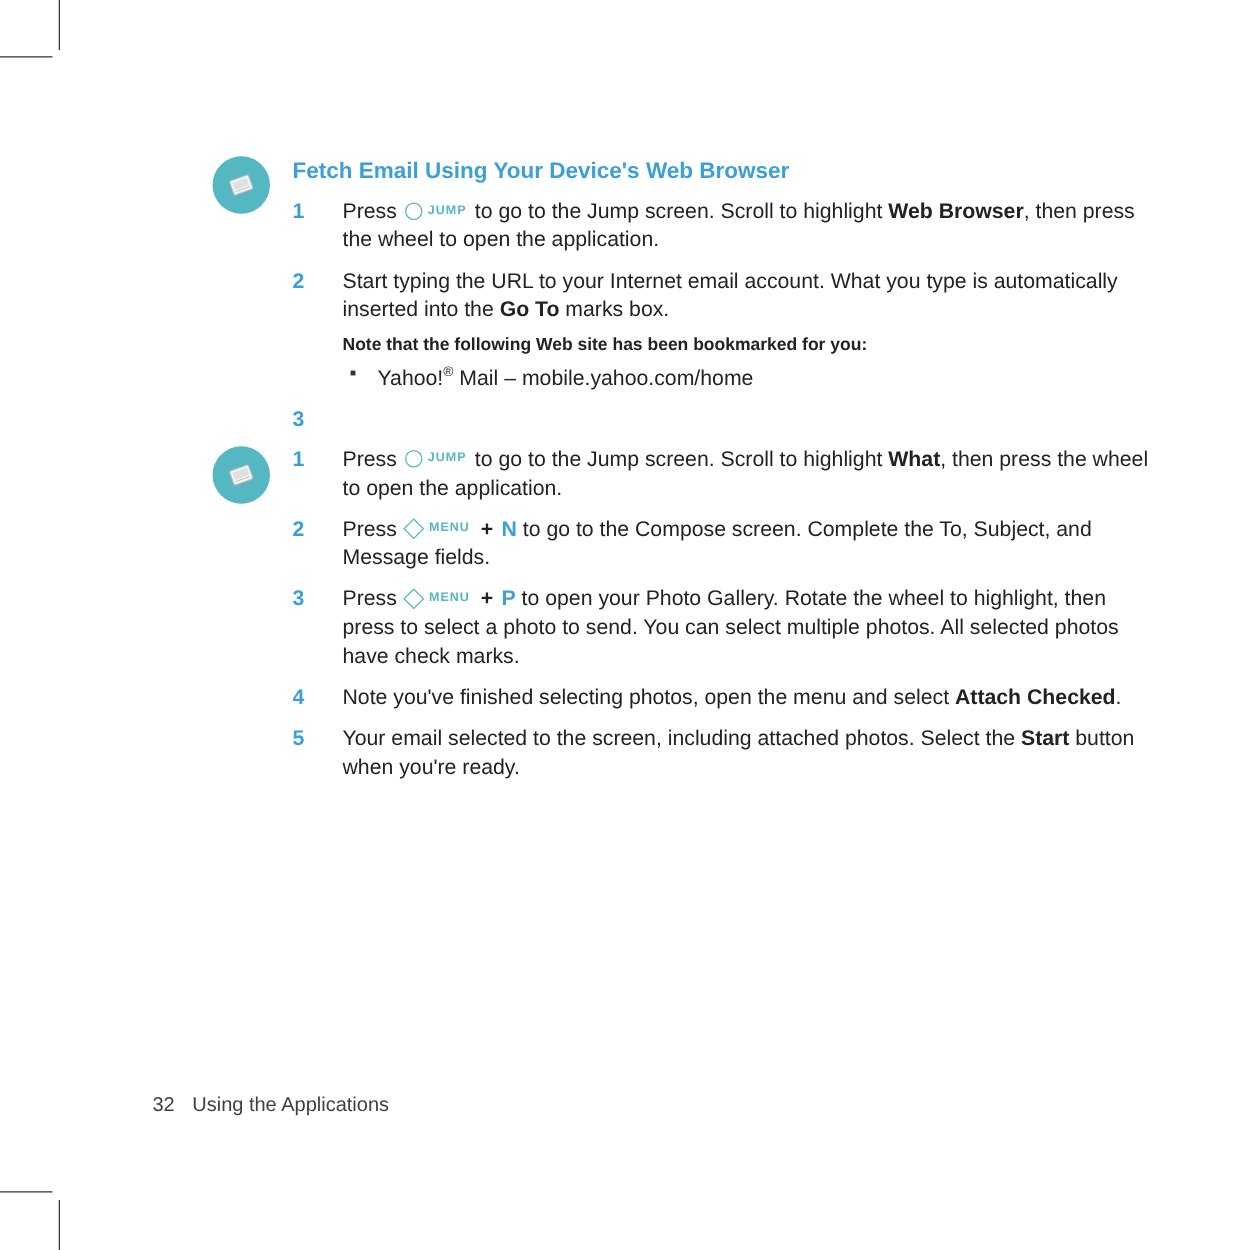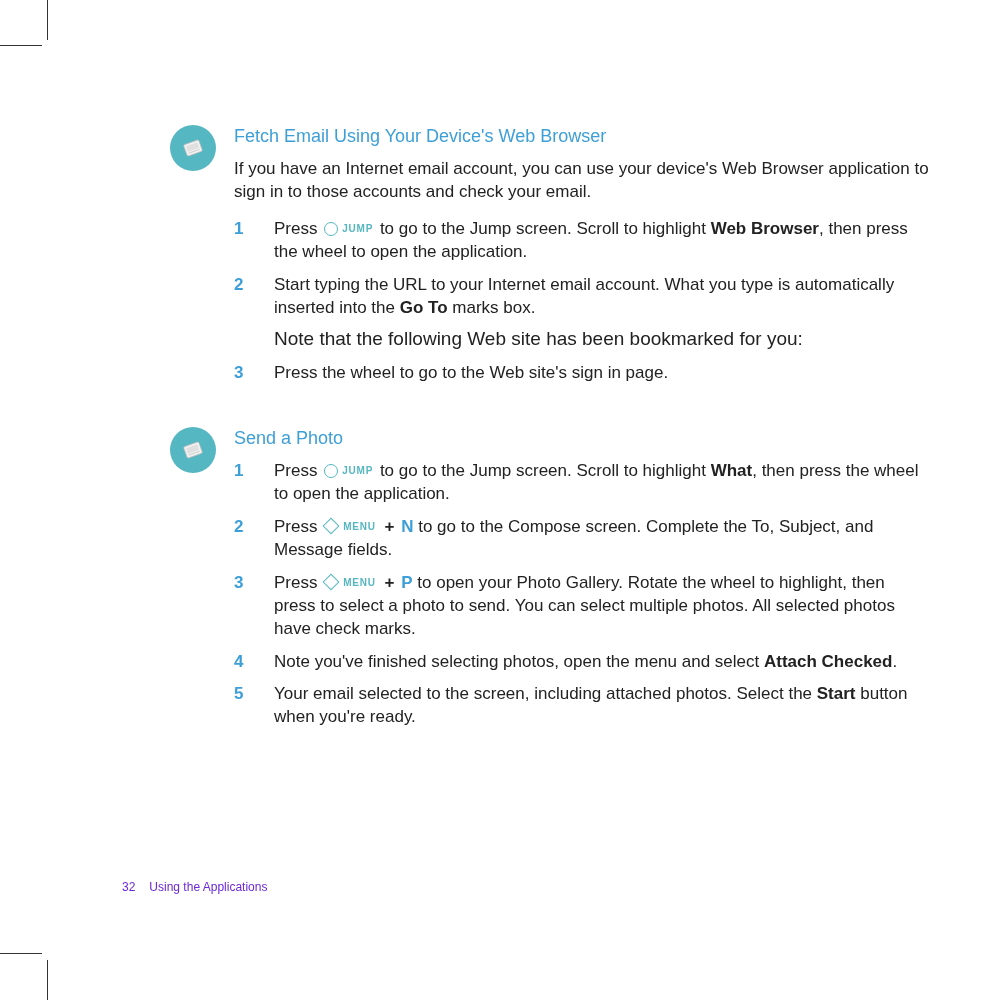--- a/index.html
+++ b/index.html
@@ -73,21 +73,21 @@
   }
   .icon-badge svg { display: block; }
 
   .section-body {
     margin-left: 64px;
   }
 
   h2.section-title {
     margin: 0 0 10px 0;
     font-size: 18px;
-    font-weight: normal;
+    font-weight: bold;
     color: #3d9fd8;
     line-height: 1.3;
   }
 
   p.intro {
     margin: 0 0 14px 0;
     font-size: 17px;
     line-height: 1.35;
   }
 
@@ -107,22 +107,23 @@
     position: absolute;
     left: 0;
     top: 0;
     font-weight: bold;
     color: #3d9fd8;
     font-size: 17px;
   }
 
   .after-step {
     margin: 6px 0 0 0;
-    font-size: 19px;
-    line-height: 1.35;
+    font-size: 14px;
+    line-height: 1.35;
+    font-weight: bold;
   }
 
   ul.bullet {
     list-style: none;
     margin: 6px 0 0 0;
     padding: 0;
   }
   ul.bullet li {
     position: relative;
     padding-left: 28px;
@@ -174,22 +175,22 @@
     font-weight: bold;
     color: #3d9fd8;
   }
   .bold { font-weight: bold; }
   sup.reg { font-size: 11px; vertical-align: super; }
 
   .footer {
     position: absolute;
     left: 122px;
     bottom: 106px;
-    font-size: 12px;
-    color: #6d28d9;
+    font-size: 16px;
+    color: #404040;
   }
   .footer .pn { margin-right: 14px; }
 </style>
 </head>
 <body>
 
 <div class="crop-h"></div>
 <div class="crop-v"></div>
 <div class="crop-h2"></div>
 <div class="crop-v2"></div>
@@ -201,55 +202,57 @@
       <svg width="28" height="28" viewBox="0 0 28 28">
         <g transform="rotate(-20 14 14)">
           <rect x="6" y="8" width="16" height="12" rx="1.5" fill="#f3f3f3" stroke="#bdbdbd" stroke-width="0.8"></rect>
           <rect x="8" y="10" width="12" height="6" fill="#e0e0e0"></rect>
           <line x1="8" y1="17.5" x2="20" y2="17.5" stroke="#bdbdbd" stroke-width="0.6"></line>
         </g>
       </svg>
     </div>
     <div class="section-body">
       <h2 class="section-title">Fetch Email Using Your Device's Web Browser</h2>
-      <p class="intro">If you have an Internet email account, you can use your device's Web Browser application to sign in to those accounts and check your email.</p>
 
       <ol class="steps">
         <li>
           <span class="num">1</span>
           <span>Press </span><span class="key-pill">
               <span class="shape circle"></span>
               <span class="klabel">JUMP</span>
             </span><span> to go to the Jump screen. Scroll to highlight </span><span class="bold">Web Browser</span><span>, then press the wheel to open the application.</span>
         </li>
         <li>
           <span class="num">2</span>
           <span>Start typing the URL to your Internet email account. What you type is automatically inserted into the </span><span class="bold">Go To</span><span> marks box.</span>
           <p class="after-step">Note that the following Web site has been bookmarked for you:</p>
+          <ul class="bullet">
+            <li>
+              <span>Yahoo!</span><sup class="reg">®</sup><span> Mail – mobile.yahoo.com/home</span>
+            </li>
+          </ul>
         </li>
         <li>
           <span class="num">3</span>
-          <span>Press the wheel to go to the Web site's sign in page.</span>
         </li>
       </ol>
     </div>
   </div>
 
   <div class="section">
     <div class="icon-badge">
       <svg width="28" height="28" viewBox="0 0 28 28">
         <g transform="rotate(-20 14 14)">
           <rect x="6" y="8" width="16" height="12" rx="1.5" fill="#f3f3f3" stroke="#bdbdbd" stroke-width="0.8"></rect>
           <rect x="8" y="10" width="12" height="6" fill="#e0e0e0"></rect>
           <line x1="8" y1="17.5" x2="20" y2="17.5" stroke="#bdbdbd" stroke-width="0.6"></line>
         </g>
       </svg>
     </div>
     <div class="section-body">
-      <h2 class="section-title">Send a Photo</h2>
 
       <ol class="steps">
         <li>
           <span class="num">1</span>
           <span>Press </span><span class="key-pill">
               <span class="shape circle"></span>
               <span class="klabel">JUMP</span>
             </span><span> to go to the Jump screen. Scroll to highlight </span><span class="bold">What</span><span>, then press the wheel to open the application.</span>
         </li>
         <li>

